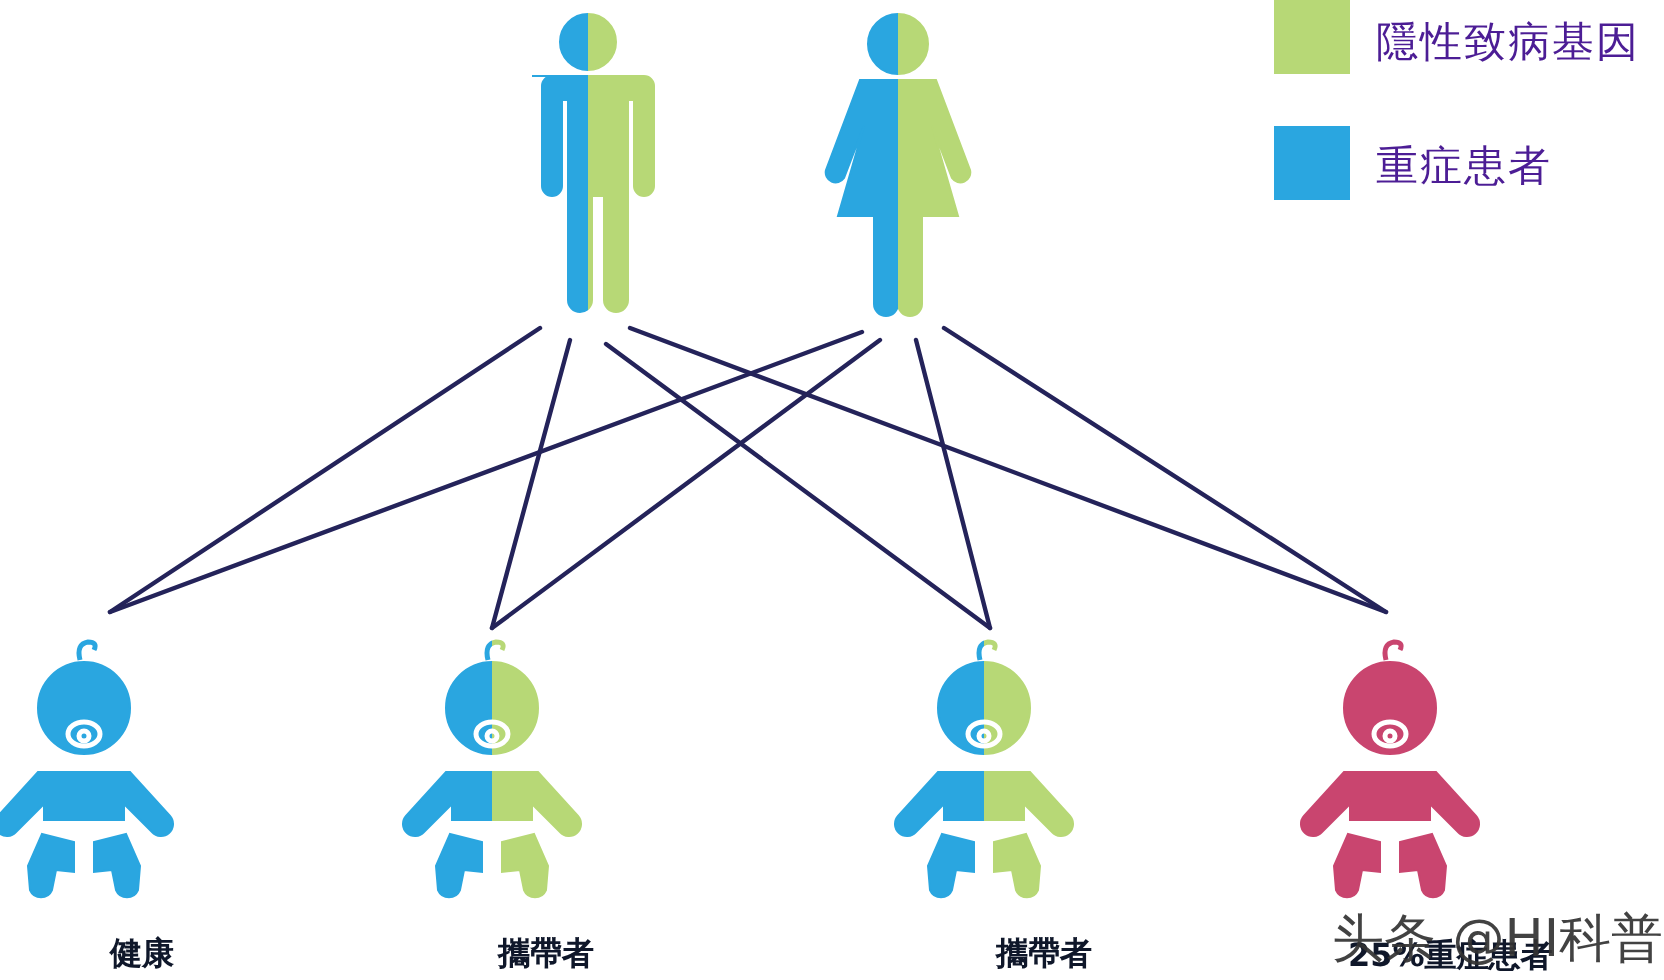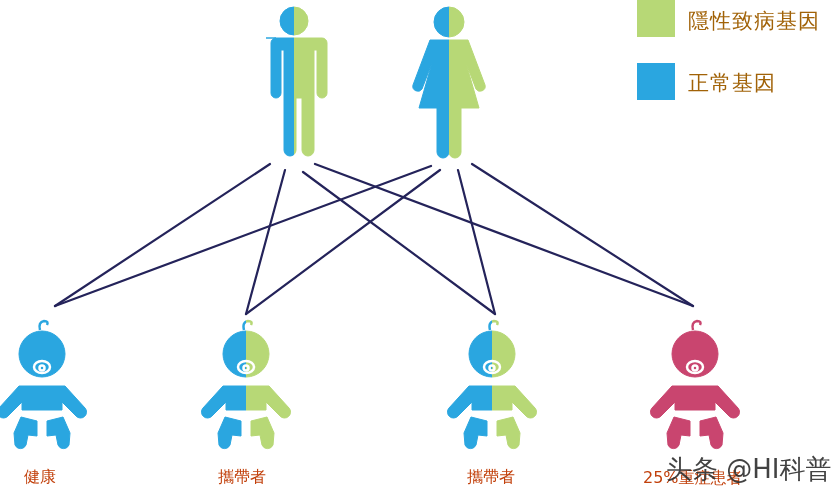--- a/index.html
+++ b/index.html
@@ -1,29 +1,29 @@
 <!DOCTYPE html>
 <html><head>
 <meta charset="utf-8">
 <style>
   html, body { margin:0; padding:0; background:#ffffff; }
   body { width:832px; height:490px; position:relative; overflow:hidden; font-family:"DejaVu Sans", sans-serif; }
   .legend-swatch { position:absolute; width:38px; height:37px; }
-  .legend-label { position:absolute; font-size:21px; color:#a16207; letter-spacing:1px; white-space:nowrap; }
-  .child-label { position:absolute; font-size:16px; font-weight:normal; color:#c2410c; white-space:nowrap; }
+  .legend-label { position:absolute; font-size:21px; color:#4c1d95; letter-spacing:1px; white-space:nowrap; }
+  .child-label { position:absolute; font-size:16px; font-weight:bold; color:#0f172a; white-space:nowrap;margin-left:31px; }
   .watermark { position:absolute; font-size:26px; color:#333; white-space:nowrap; opacity:0.92; }
   svg.canvas { position:absolute; left:0; top:0; }
 </style>
 </head>
 <body>
 
 <div class="legend-swatch" style="left:637px;top:0px;background:#b7d876;"></div>
 <div class="legend-label" style="left:688px;top:7px;">隱性致病基因</div>
 <div class="legend-swatch" style="left:637px;top:63px;background:#2aa6e0;"></div>
-<div class="legend-label" style="left:688px;top:69px;">正常基因</div>
+<div class="legend-label" style="left:688px;top:69px;">重症患者</div>
 
 <svg class="canvas" width="832" height="490" viewBox="0 0 832 490">
 
   <g stroke="#24235a" stroke-width="2.2" fill="none" stroke-linecap="round">
     <line x1="270" y1="164" x2="55" y2="306"></line>
     <line x1="285" y1="170" x2="246" y2="314"></line>
     <line x1="303" y1="172" x2="495" y2="314"></line>
     <line x1="315" y1="164" x2="693" y2="306"></line>
     <line x1="431" y1="166" x2="55" y2="306"></line>
     <line x1="440" y1="170" x2="246" y2="314"></line>

